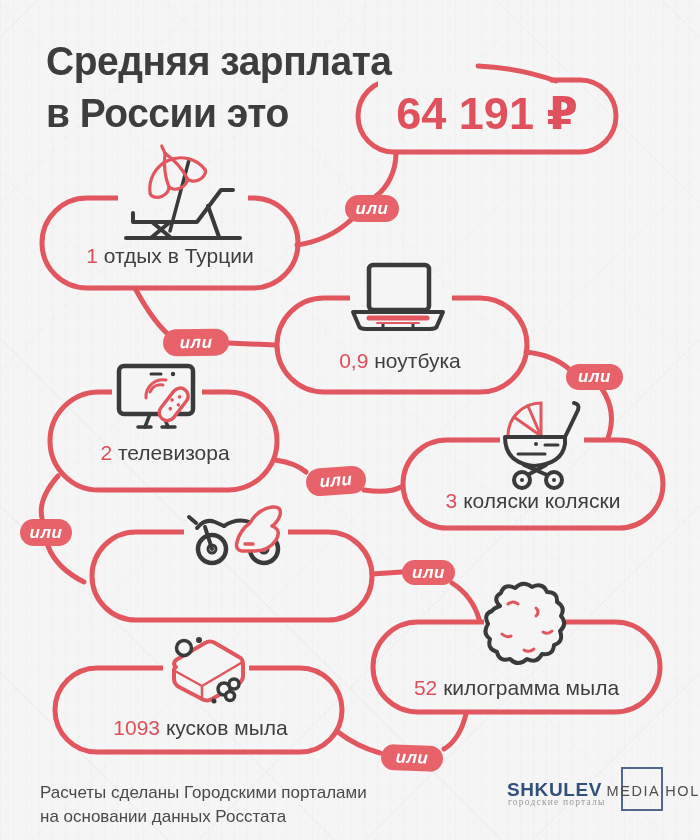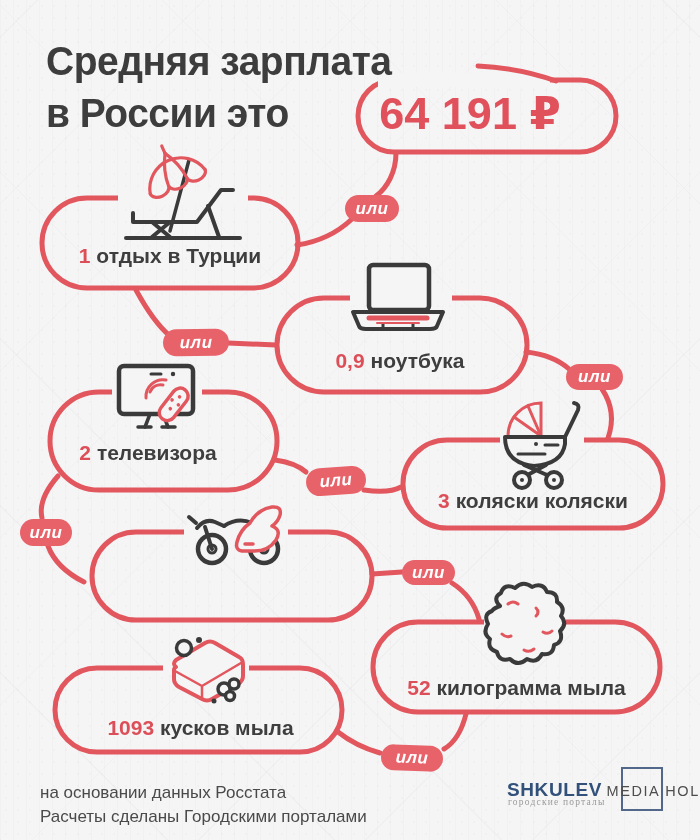--- a/index.html
+++ b/index.html
@@ -11,21 +11,21 @@
       repeating-linear-gradient(45deg, rgba(140,140,160,0.055) 0 1px, transparent 1px 118px),
       repeating-linear-gradient(-45deg, rgba(140,140,160,0.05) 0 1px, transparent 1px 118px),
       repeating-linear-gradient(90deg, rgba(170,130,130,0.04) 0 1px, transparent 1px 13px),
       radial-gradient(rgba(170,125,125,0.05) 1px, transparent 1.3px);
     background-size:auto,auto,auto,12px 12px;
   }
   svg.art{position:absolute;left:0;top:0;z-index:1;}
   .txt{position:absolute;z-index:3;}
   .t1,.t2{font-weight:700;color:#3d3d3d;font-size:41px;letter-spacing:-0.5px;transform:scaleX(0.95);transform-origin:left top;white-space:nowrap;}
   .amount{font-weight:700;color:#e0515b;font-size:45px;text-align:center;width:250px;white-space:nowrap;}
-  .label{font-weight:700;font-size:21px;color:#3e3e3e;text-align:center;white-space:nowrap;}
+  .label{font-weight:400;font-size:21px;color:#3e3e3e;text-align:center;white-space:nowrap;}
   .label .val{color:#dd4f58;margin-right:0.28em;}
   .pill{
     position:absolute;z-index:4;background:#e8626a;color:#fff;
     font-style:italic;font-weight:700;font-size:17px;
     display:flex;align-items:center;justify-content:center;
     border-radius:15px;letter-spacing:0.5px;
   }
   .footer-line{font-size:17px;color:#4a4a4a;line-height:24px;}
   .logo-square{position:absolute;z-index:3;width:38px;height:40px;border:2px solid #51688a;background:transparent;}
   .logo-row{position:absolute;z-index:4;white-space:nowrap;}
@@ -187,44 +187,44 @@
   <div class="pill" style="left:345px;top:195px;width:54px;height:27px;">или</div>
   <div class="pill" style="left:163px;top:329px;width:66px;height:27px;transform:rotate(-1deg);">или</div>
   <div class="pill" style="left:566px;top:364px;width:57px;height:26px;">или</div>
   <div class="pill" style="left:306px;top:467px;width:60px;height:28px;transform:rotate(-4deg);">или</div>
   <div class="pill" style="left:20px;top:519px;width:52px;height:27px;">или</div>
   <div class="pill" style="left:402px;top:560px;width:53px;height:25px;">или</div>
   <div class="pill" style="left:381px;top:745px;width:62px;height:26px;transform:rotate(2deg);">или</div>
 
   <div class="txt t1" style="left:46px;top:38px;">Средняя зарплата</div>
   <div class="txt t2" style="left:46px;top:90px;">в России это</div>
-  <div class="txt amount" style="left:345px;top:87px;">64 191 ₽</div>
+  <div class="txt amount" style="left:362px;top:87px;">64 191 ₽</div>
 
   <div class="txt label" style="left:45px;top:244px;width:250px;">
     <span class="val">1</span><span>отдых в Турции</span>
   </div>
   <div class="txt label" style="left:290px;top:349px;width:220px;">
     <span class="val">0,9</span><span>ноутбука</span>
   </div>
-  <div class="txt label" style="left:38px;top:441px;width:220px;">
+  <div class="txt label" style="left:55px;top:441px;width:220px;">
     <span class="val">2</span><span>телевизора</span>
   </div>
   <div class="txt label" style="left:423px;top:489px;width:220px;">
     <span class="val">3</span><span>коляски коляски</span>
   </div>
   <div class="txt label" style="left:404px;top:676px;width:225px;">
     <span class="val">52</span><span>килограмма мыла</span>
   </div>
   <div class="txt label" style="left:88px;top:716px;width:225px;">
     <span class="val">1093</span><span>кусков мыла</span>
   </div>
 
   <div class="txt" style="left:40px;top:781px;">
+    <div class="footer-line">Расчеты сделаны Городскими порталами</div>
     <div class="footer-line">на основании данных Росстата</div>
-    <div class="footer-line">Расчеты сделаны Городскими порталами</div>
   </div>
 
   <div class="logo-square" style="left:621px;top:767px;"></div>
   <div class="logo-row" style="left:507px;top:779px;">
     <span class="logo-brand">SHKULEV</span>
     <span class="logo-type">MEDIA HOLDING</span>
   </div>
   <div class="logo-tag" style="left:508px;top:797px;font-family:Liberation Serif, serif;">городские порталы</div>
 
 </div>

